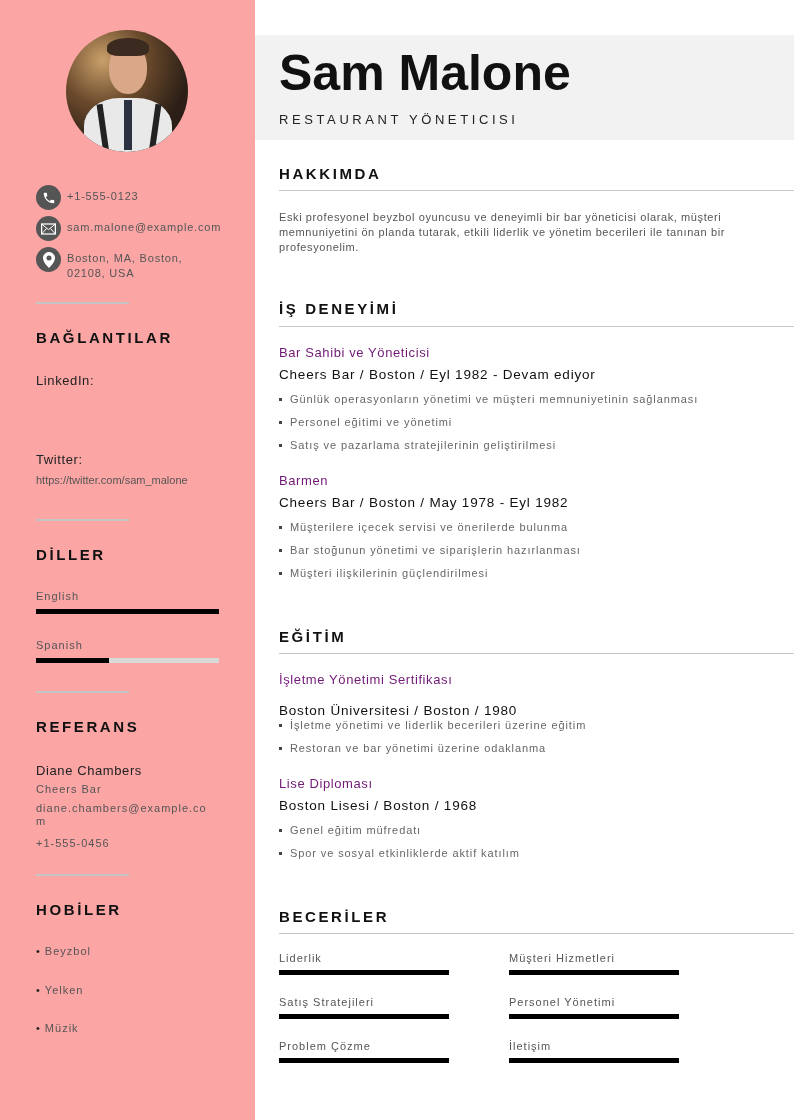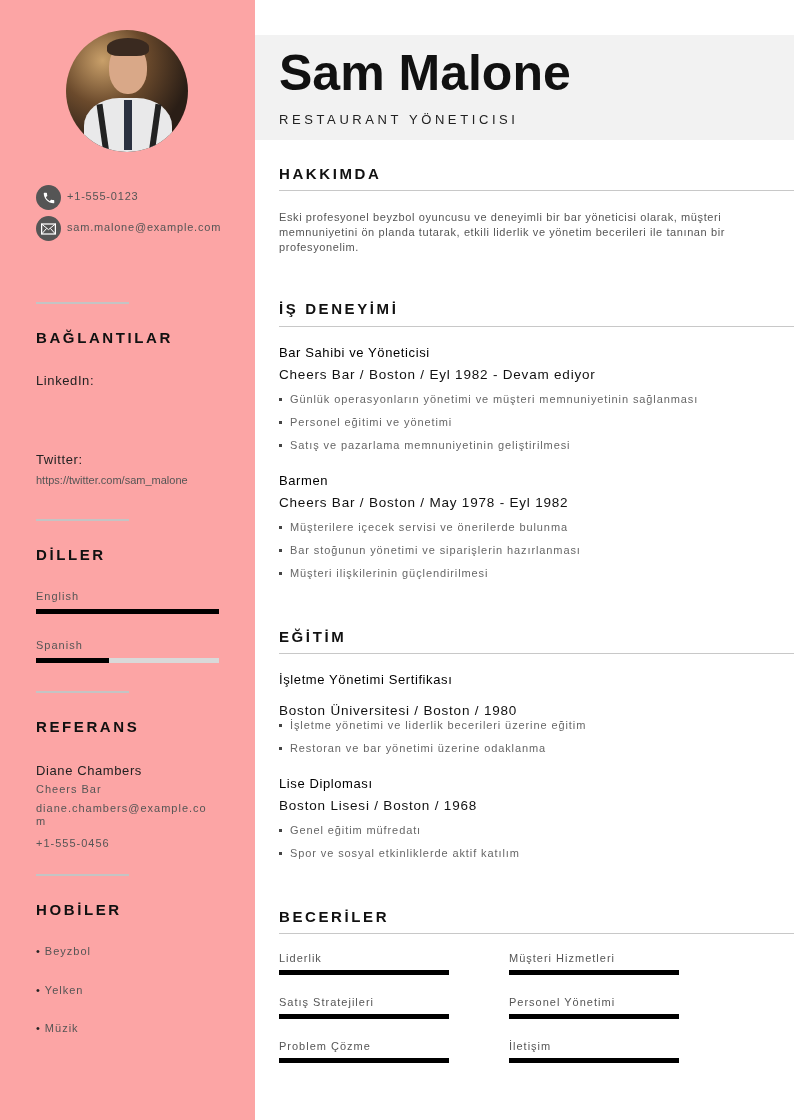--- a/index.html
+++ b/index.html
@@ -34,21 +34,21 @@
   .hobby .b { color: #222; margin-right: 4px; }
 
   .header-band { position: absolute; left: 255px; top: 35px; width: 539px; height: 105px; background: #f2f2f2; }
   .name { position: absolute; left: 279px; top: 44px; font-size: 50px; font-weight: bold; color: #111; letter-spacing: 0px; }
   .job { position: absolute; left: 279px; top: 112px; font-size: 13px; letter-spacing: 3.6px; color: #222; }
 
   .sec-h { position: absolute; left: 279px; font-size: 15px; font-weight: bold; letter-spacing: 2.6px; color: #111; }
   .sec-rule { position: absolute; left: 279px; width: 515px; height: 1px; background: #c8c8c8; }
   .about { position: absolute; left: 279px; top: 210px; width: 500px; font-size: 11px; letter-spacing: 0.6px; color: #555; line-height: 15px; }
 
-  .entry-title { position: absolute; left: 279px; font-size: 13px; letter-spacing: 0.6px; color: #000000; }
+  .entry-title { position: absolute; left: 279px; font-size: 13px; letter-spacing: 0.6px; color: #701a75; }
   .entry-sub { position: absolute; left: 279px; font-size: 13.5px; letter-spacing: 0.8px; color: #111; }
   .bullet { position: absolute; left: 279px; font-size: 11px; letter-spacing: 0.9px; color: #666; }
   .bullet .dot { display: inline-block; width: 3px; height: 3px; background: #444; margin-right: 8px; vertical-align: middle; position: relative; top: -1px; }
 
   .skill-name { position: absolute; font-size: 11px; letter-spacing: 1px; color: #555; }
   .skill-bar { position: absolute; width: 170px; height: 5px; background: #000; }
 </style>
 </head>
 <body>
 
@@ -73,20 +73,28 @@
       <span class="ctext">+1-555-0123</span>
     </div>
     <div class="contact-row">
       <span class="cicon">
         <svg width="15" height="12" viewBox="0 0 24 18">
             <rect x="1" y="1" width="22" height="16" fill="none" stroke="#fff" stroke-width="2"></rect>
             <path d="M1 1 L12 10 L23 1 M1 17 L9 8 M23 17 L15 8" fill="none" stroke="#fff" stroke-width="1.6"></path>
           </svg>
       </span>
       <span class="ctext">sam.malone@example.com</span>
+    </div>
+    <div class="contact-row">
+      <span class="cicon">
+        <svg width="12" height="16" viewBox="0 0 24 32">
+            <path fill="#fff" d="M12 0C5.4 0 0 5.4 0 12c0 9 12 20 12 20s12-11 12-20C24 5.4 18.6 0 12 0zm0 17a5 5 0 1 1 0-10 5 5 0 0 1 0 10z"></path>
+          </svg>
+      </span>
+      <span class="ctext">Boston, MA, Boston, 02108, USA</span>
     </div>
   </div>
 
   <div class="divider" style="top:302px;"></div>
 
   <div class="side-h" style="top:329px;">BAĞLANTILAR</div>
   <div class="side-label" style="top:373px;">LinkedIn:</div>
   <div class="side-label" style="top:452px;">Twitter:</div>
   <div class="side-link" style="top:473px;">https://twitter.com/sam_malone</div>
 
@@ -126,21 +134,21 @@
 <div class="sec-rule" style="top:190px;"></div>
 <div class="about">Eski profesyonel beyzbol oyuncusu ve deneyimli bir bar yöneticisi olarak, müşteri memnuniyetini ön planda tutarak, etkili liderlik ve yönetim becerileri ile tanınan bir profesyonelim.</div>
 
 <div class="sec-h" style="top:300px;">İŞ DENEYİMİ</div>
 <div class="sec-rule" style="top:326px;"></div>
 
 <div class="entry-title" style="top:345px;">Bar Sahibi ve Yöneticisi</div>
 <div class="entry-sub" style="top:367px;">Cheers Bar / Boston / Eyl 1982 - Devam ediyor</div>
 <div class="bullet" style="top:393px;"><span class="dot"></span><span>Günlük operasyonların yönetimi ve müşteri memnuniyetinin sağlanması</span></div>
 <div class="bullet" style="top:416px;"><span class="dot"></span><span>Personel eğitimi ve yönetimi</span></div>
-<div class="bullet" style="top:439px;"><span class="dot"></span><span>Satış ve pazarlama memnuniyetinin geliştirilmesi</span></div>
+<div class="bullet" style="top:439px;"><span class="dot"></span><span>Satış ve pazarlama stratejilerinin geliştirilmesi</span></div>
 
 <div class="entry-title" style="top:473px;">Barmen</div>
 <div class="entry-sub" style="top:495px;">Cheers Bar / Boston / May 1978 - Eyl 1982</div>
 <div class="bullet" style="top:521px;"><span class="dot"></span><span>Müşterilere içecek servisi ve önerilerde bulunma</span></div>
 <div class="bullet" style="top:544px;"><span class="dot"></span><span>Bar stoğunun yönetimi ve siparişlerin hazırlanması</span></div>
 <div class="bullet" style="top:567px;"><span class="dot"></span><span>Müşteri ilişkilerinin güçlendirilmesi</span></div>
 
 <div class="sec-h" style="top:628px;">EĞİTİM</div>
 <div class="sec-rule" style="top:653px;"></div>
 

